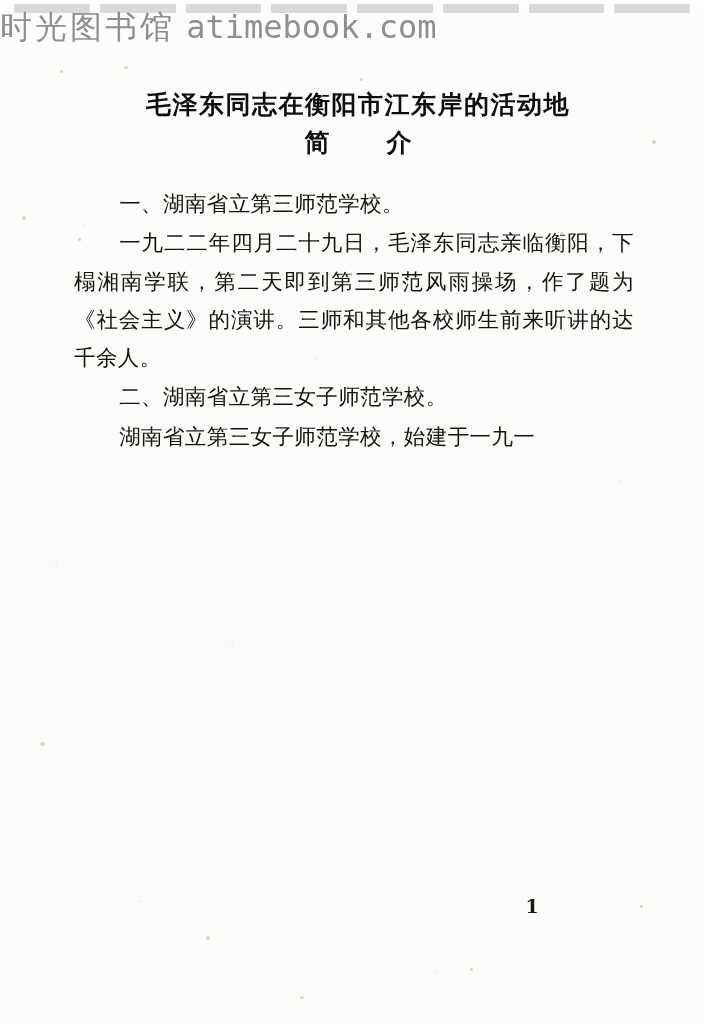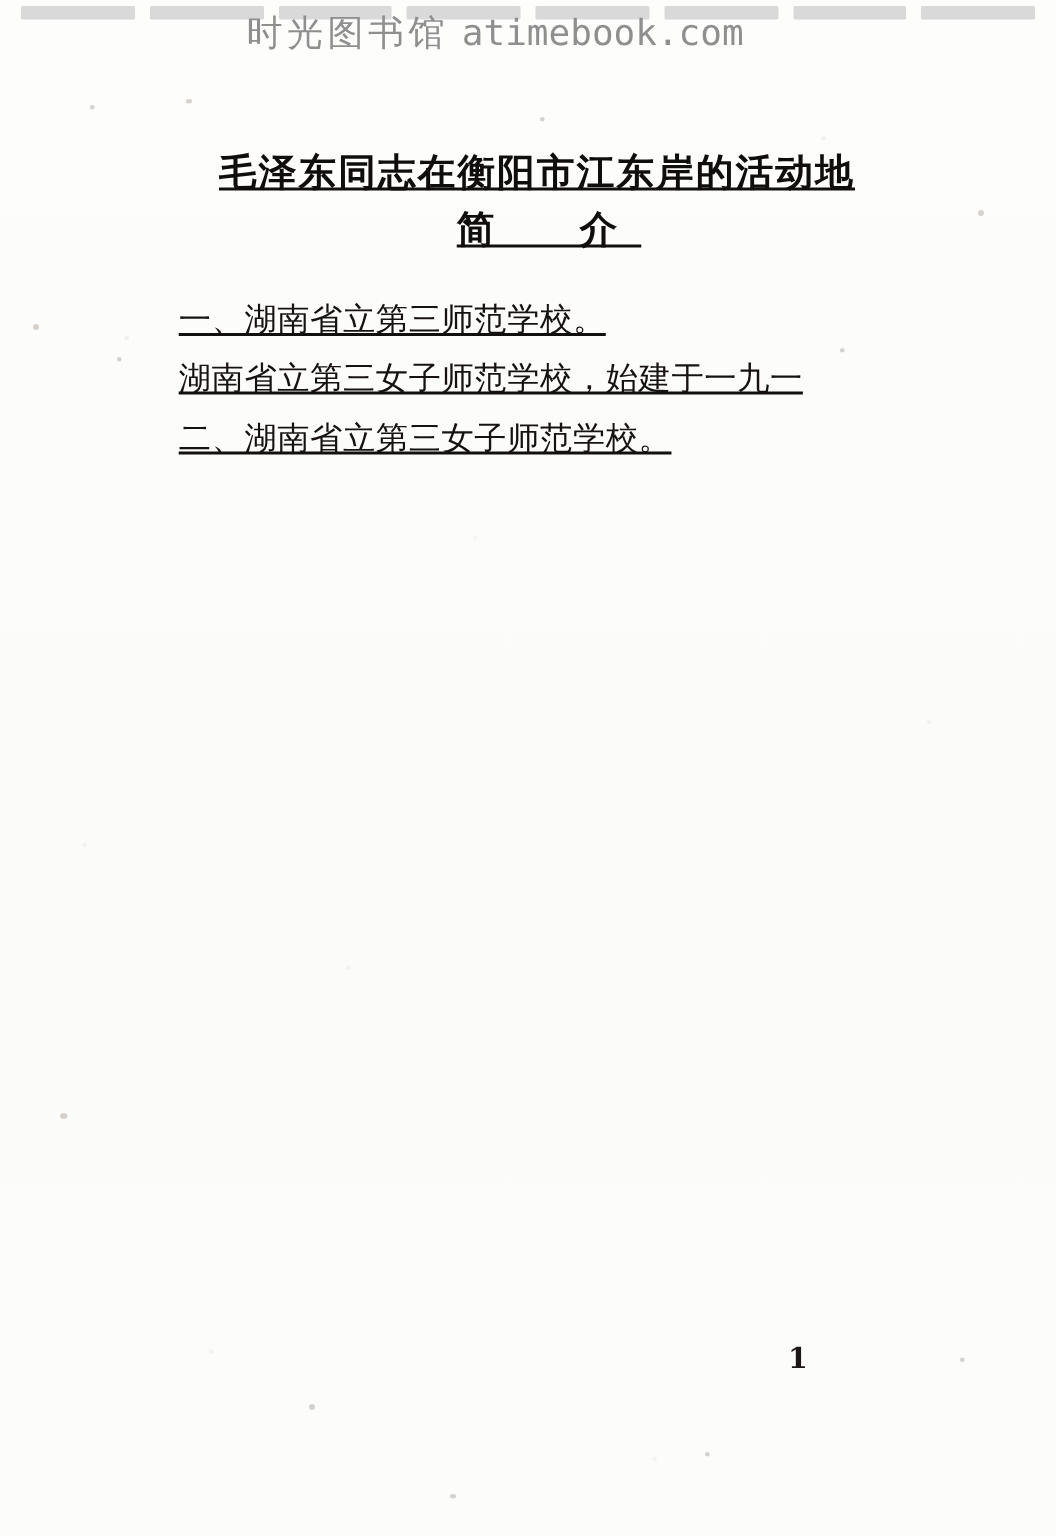--- a/index.html
+++ b/index.html
@@ -54,42 +54,40 @@
     flex: 1 1 auto;
     background: #d9d9d9;
     height: 9px;
     border-radius: 1px;
   }
   .watermark-text {
     position: absolute;
     top: 6px;
     left: 0;
     width: 660px;
-    text-align: center;
     font-family: "DejaVu Sans", sans-serif;
-    font-size: 24px;
+    font-size: 32px;
     letter-spacing: 1px;
     color: #8f8f8f;
     white-space: nowrap;
   }
   .watermark-text .cn {
     font-family: "DejaVu Sans", sans-serif;
     letter-spacing: 3px;
   }
   .watermark-text .site {
     font-family: "DejaVu Sans Mono", monospace;
     letter-spacing: 0px;
   }
 
   .content {
     position: absolute;
-    top: 96px;
+    top: 86px;
     left: 74px;
     width: 560px;
-    text-decoration: underline;
   }
 
   .doc-title {
     font-family: "DejaVu Serif", serif;
     font-weight: bold;
     font-size: 25px;
     letter-spacing: 1.5px;
     text-align: center;
     line-height: 1.5;
     margin: 0;
@@ -164,22 +162,23 @@
 
   <div class="content">
 
     <h1 class="doc-title">
       <span>毛泽东同志在衡阳市江东岸的活动地</span>
       <span class="line2">简　介</span>
     </h1>
 
     <div class="body-text">
       <p class="para heading-item">一、湖南省立第三师范学校。</p>
+      <p class="para">一九二二年四月二十九日，毛泽东同志亲临衡阳，下榻湘南学联，第二天即到第三师范风雨操场，作了题为《社会主义》的演讲。三师和其他各校师生前来听讲的达千余人。</p>
+      <p class="para heading-item">二、湖南省立第三女子师范学校。</p>
       <p class="para">湖南省立第三女子师范学校，始建于一九一</p>
-      <p class="para heading-item">二、湖南省立第三女子师范学校。</p>
     </div>
 
   </div>
 
   <div class="page-number">1</div>
 
   <div class="speck" style="left:60px;  top:70px;  width:3px; height:3px;"></div>
   <div class="speck" style="left:124px; top:66px;  width:4px; height:3px;"></div>
   <div class="speck" style="left:360px; top:78px;  width:3px; height:3px;"></div>
   <div class="speck" style="left:652px; top:140px; width:4px; height:4px;"></div>

